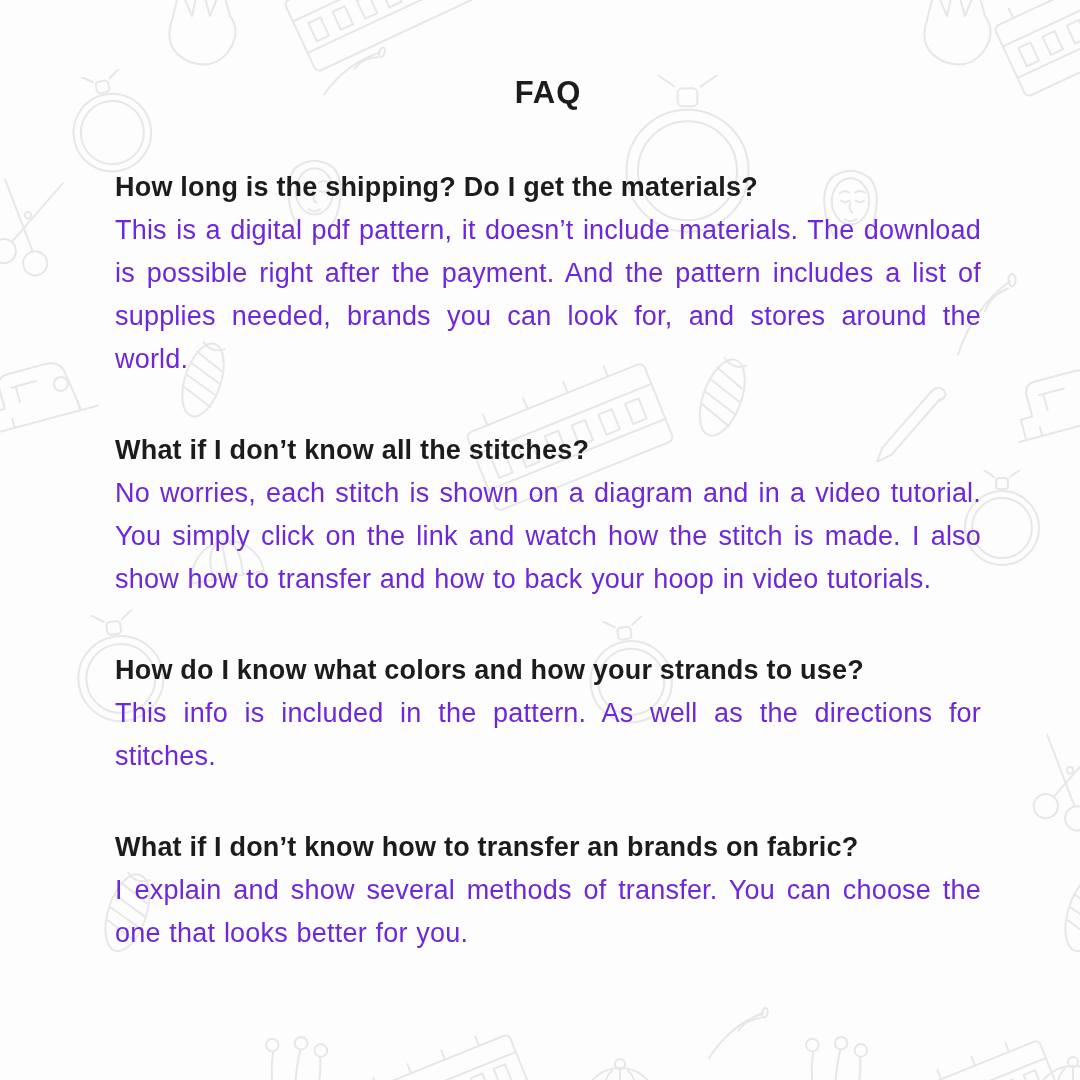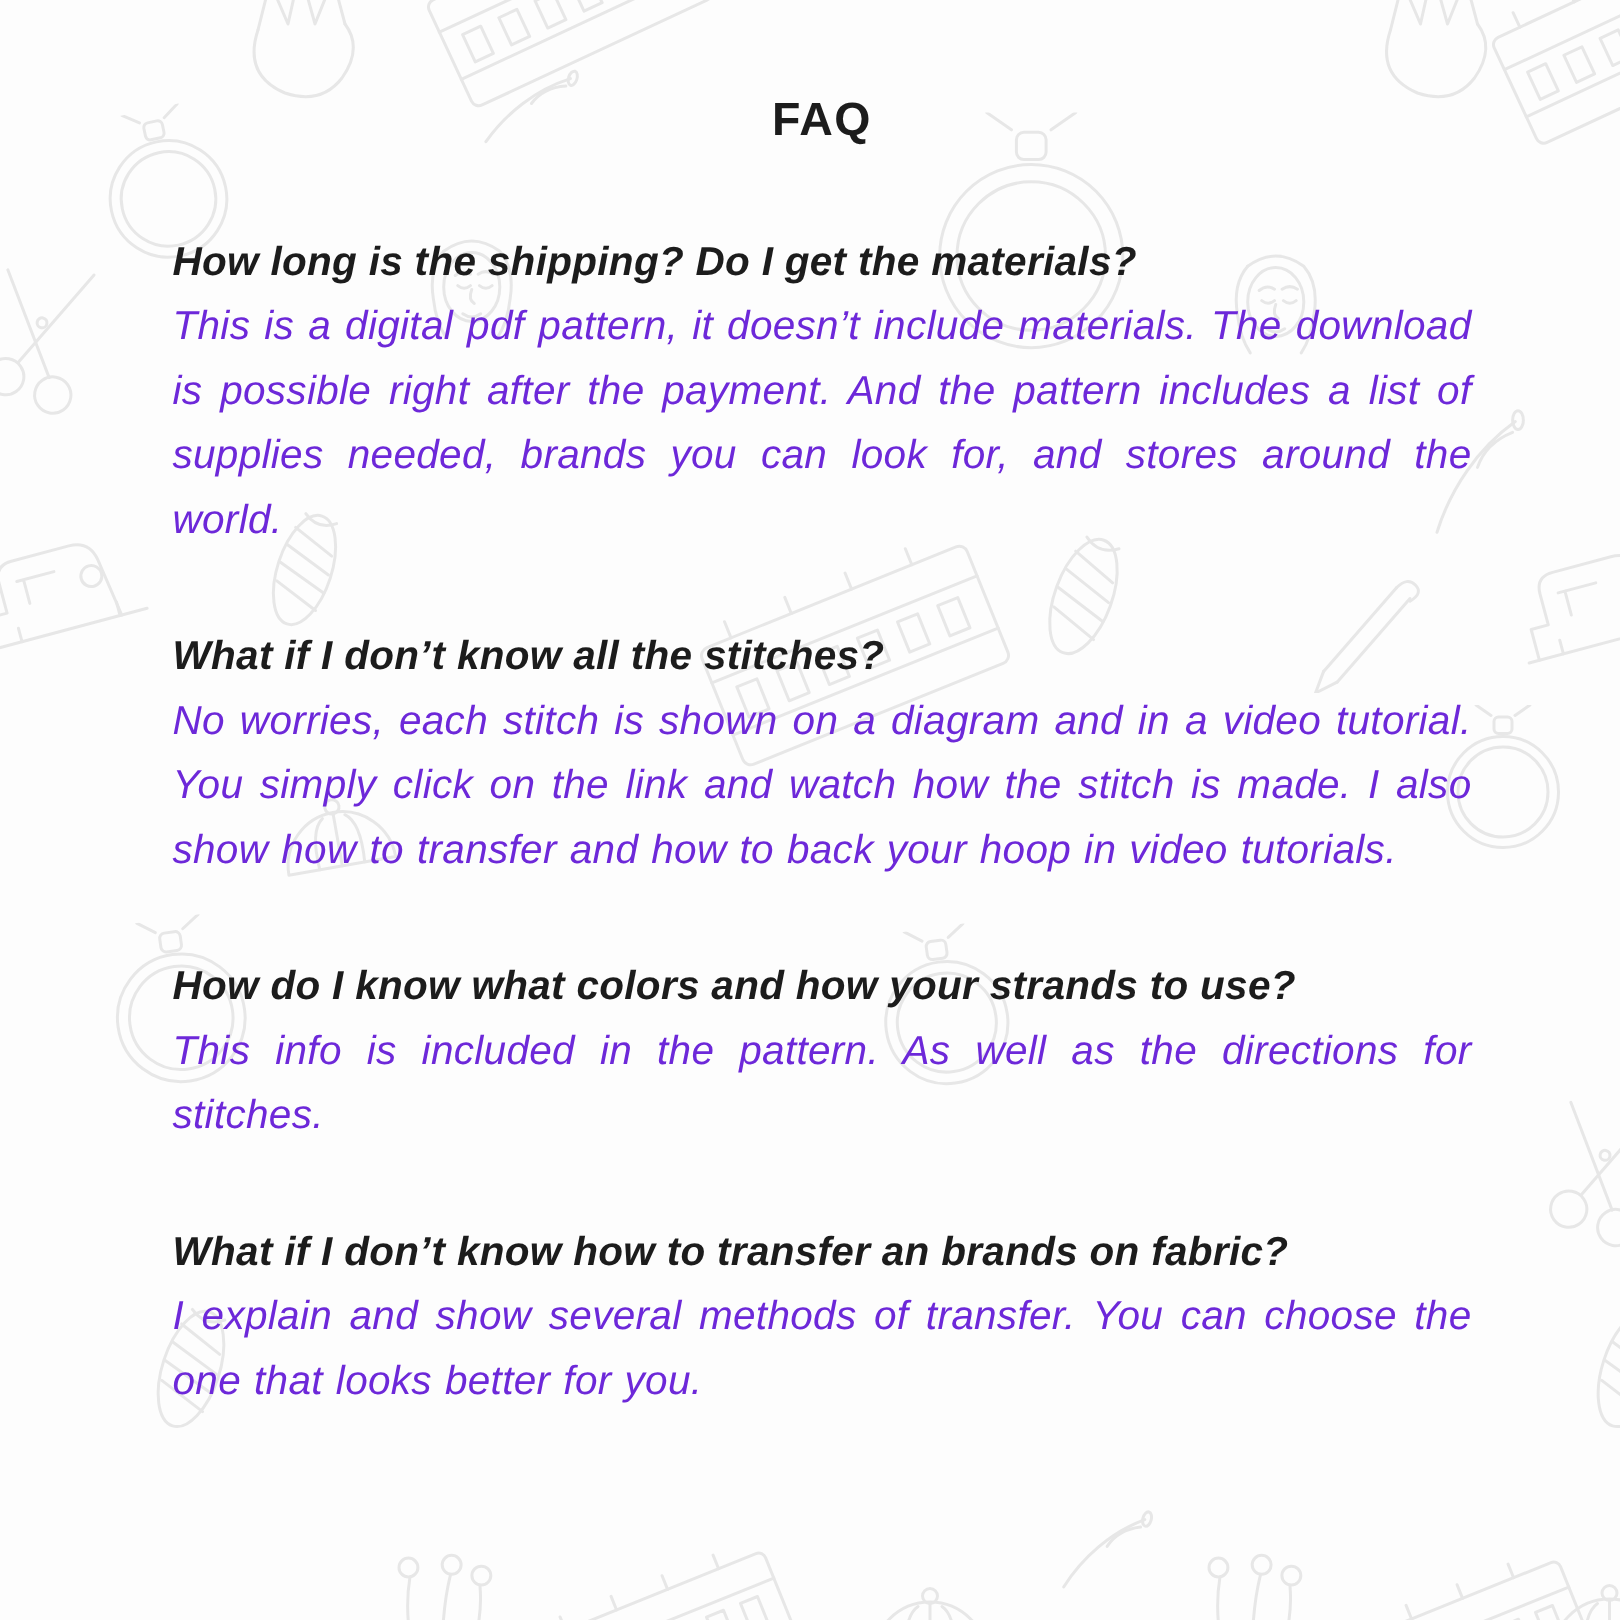--- a/index.html
+++ b/index.html
@@ -20,31 +20,31 @@
     stroke: #e7e7e7;
     fill: none;
     stroke-width: 2;
     vector-effect: non-scaling-stroke;
     stroke-linecap: round;
     stroke-linejoin: round;
   }
   
   .content {
     position: absolute; z-index: 1;
-    left: 115px; right: 99px; top: 62px;
+    left: 115px; right: 99px; top: 75px;
   }
   .page-title {
     text-align: center;
     font-size: 31px;
     font-weight: 700;
     letter-spacing: 1px;
     color: #1c1c1c;
     margin: 0 0 55px 0;
   }
-  .qa { margin: 4px 0 48px 0; font-style: italic; }
+  .qa { margin: 4px 0 48px 0; }
   .qa:last-child { margin-bottom: 0; }
   .qa h2 {
     font-size: 27px;
     font-weight: 700;
     color: #1c1c1c;
     line-height: 43px;
     letter-spacing: 0.2px;
     margin: 0;
   }
   .qa p {

